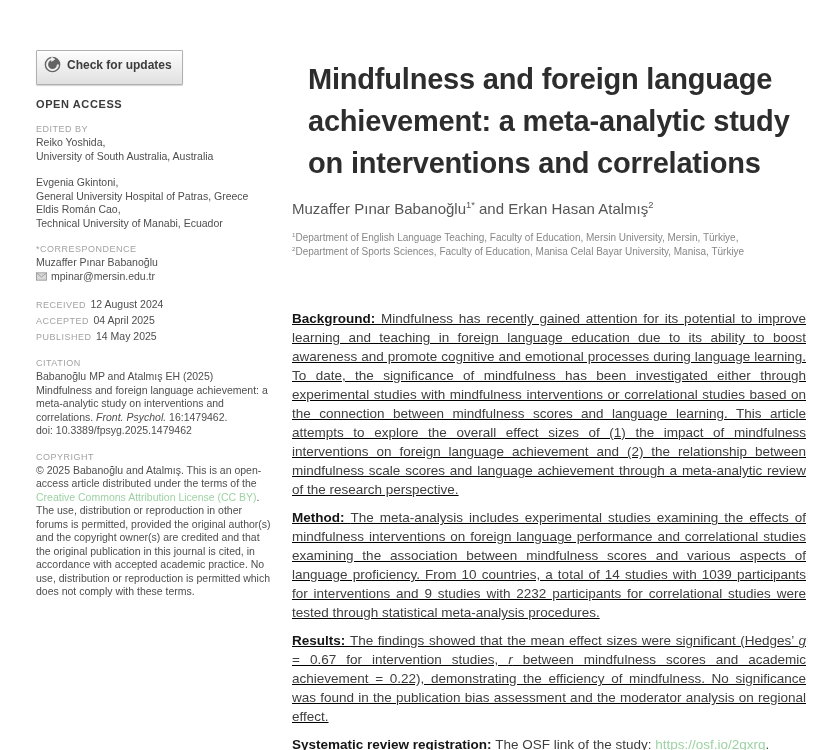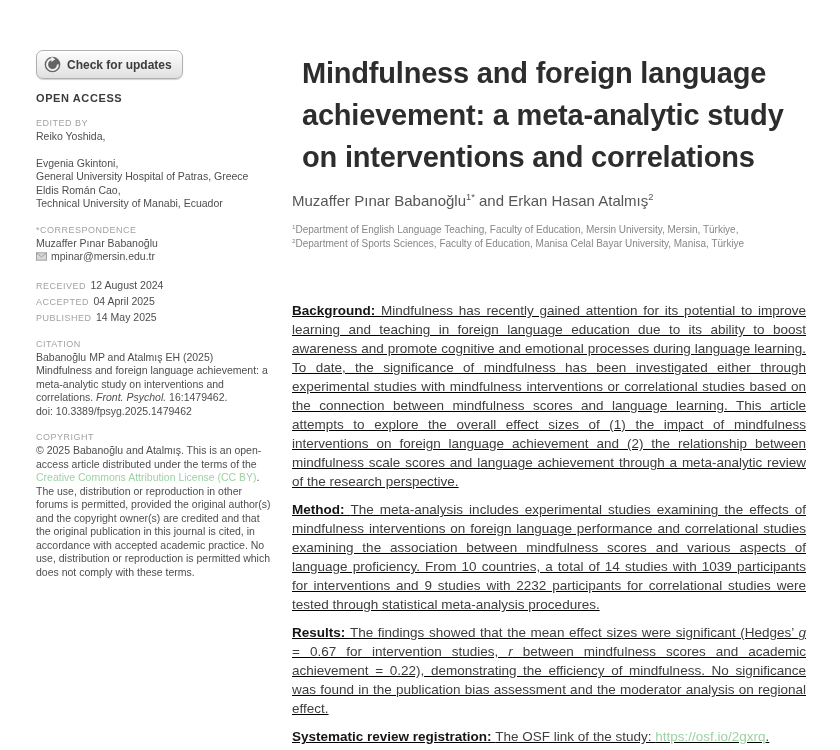--- a/index.html
+++ b/index.html
@@ -6,43 +6,43 @@
   .page {
     position:relative; width:840px; height:750px; background:#ffffff;
     font-family:"Liberation Sans", sans-serif; overflow:hidden;
   }
 
   
   .sidebar { position:absolute; left:36px; top:50px; width:236px; }
 
   .badge {
     display:inline-flex; align-items:center; gap:6px;
-    border:1px solid #b0b0b0; border-radius:7px;
+    border:1px solid #b0b0b0; border-radius:1px;
     background:linear-gradient(180deg,#fdfdfd 0%,#ececec 60%,#e0e0e0 100%);
     box-shadow:0 1px 1px rgba(0,0,0,0.18), inset 0 1px 0 #ffffff;
-    padding:5px 10px 5px 7px; cursor:pointer;
+    padding:5px 10px 11px 7px; cursor:pointer;
   }
   .badge-label { font-size:12px; font-weight:600; color:#3d3d3d; white-space:nowrap; }
 
   .open-access { margin-top:13px; font-size:11px; font-weight:bold; color:#3b3b3b; letter-spacing:0.6px; }
 
   .sb-section { margin-top:13px; }
   .sb-label { font-size:9px; color:#a2a2a2; letter-spacing:0.5px; line-height:13px; }
   .sb-line  { font-size:10.5px; color:#4e4e4e; line-height:13.5px; white-space:nowrap; }
   .sb-flow  { font-size:10.5px; color:#4e4e4e; line-height:13.5px; }
   .sb-val   { font-size:10.5px; color:#4e4e4e; }
   .date-row { line-height:13.5px; }
   .email-row { display:flex; align-items:center; gap:4px; }
   .green { color:#9dd2a4; text-decoration:none; }
   .it { font-style:italic; }
 
   
   .main { position:absolute; left:292px; top:42px; width:514px; }
   .title {
-    margin:10px; width:506px;
+    margin:16px; width:506px;
     font-size:29px; line-height:42px; font-weight:600;
     letter-spacing:-0.2px; color:#2d2d2d;
   }
   .authors { margin-top:14px; font-size:15px; color:#565656; }
   .authors sup, .affil sup { font-size:62%; line-height:0; }
   .affils { margin-top:14px; }
   .affil { font-size:10px; color:#878787; line-height:14px; }
 
   .abstract { margin-top:50px;text-decoration:underline; }
   .abs {
@@ -69,20 +69,21 @@
         </svg>
       </span>
       <span class="badge-label">Check for updates</span>
     </div>
 
     <div class="open-access">OPEN ACCESS</div>
 
     <div class="sb-section">
       <div class="sb-label">EDITED BY</div>
       <div class="sb-line">Reiko Yoshida,</div>
+      <div class="sb-line">University of South Australia, Australia</div>
     </div>
 
     <div class="sb-section">
       <div class="sb-line">Evgenia Gkintoni,</div>
       <div class="sb-line">General University Hospital of Patras, Greece</div>
       <div class="sb-line">Eldis Román Cao,</div>
       <div class="sb-line">Technical University of Manabi, Ecuador</div>
     </div>
 
     <div class="sb-section">

